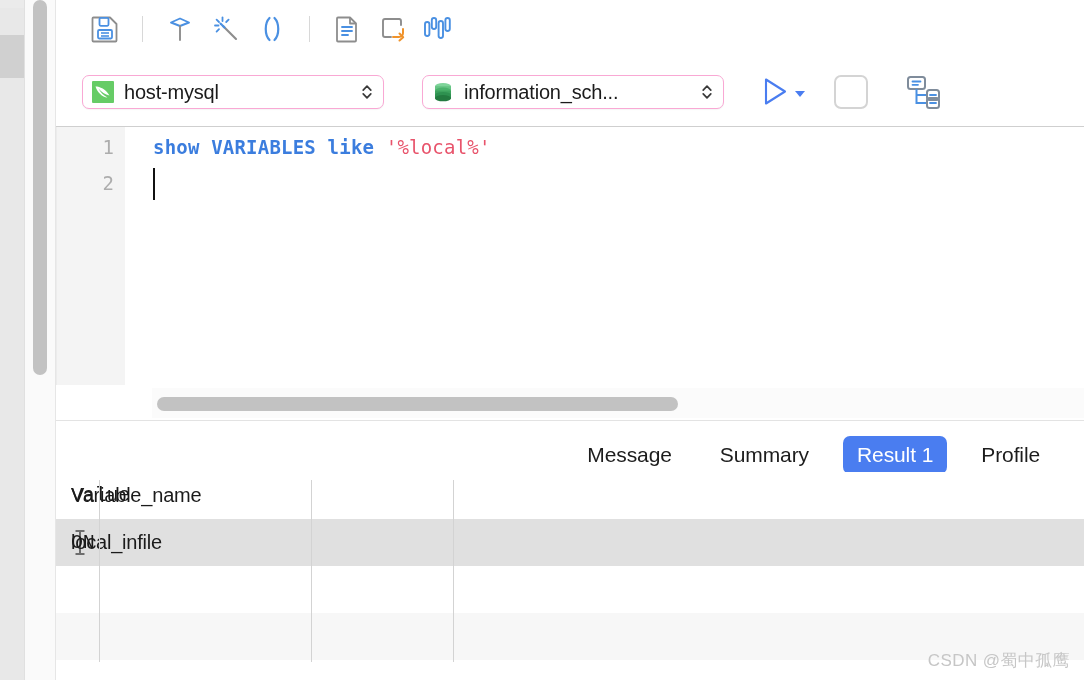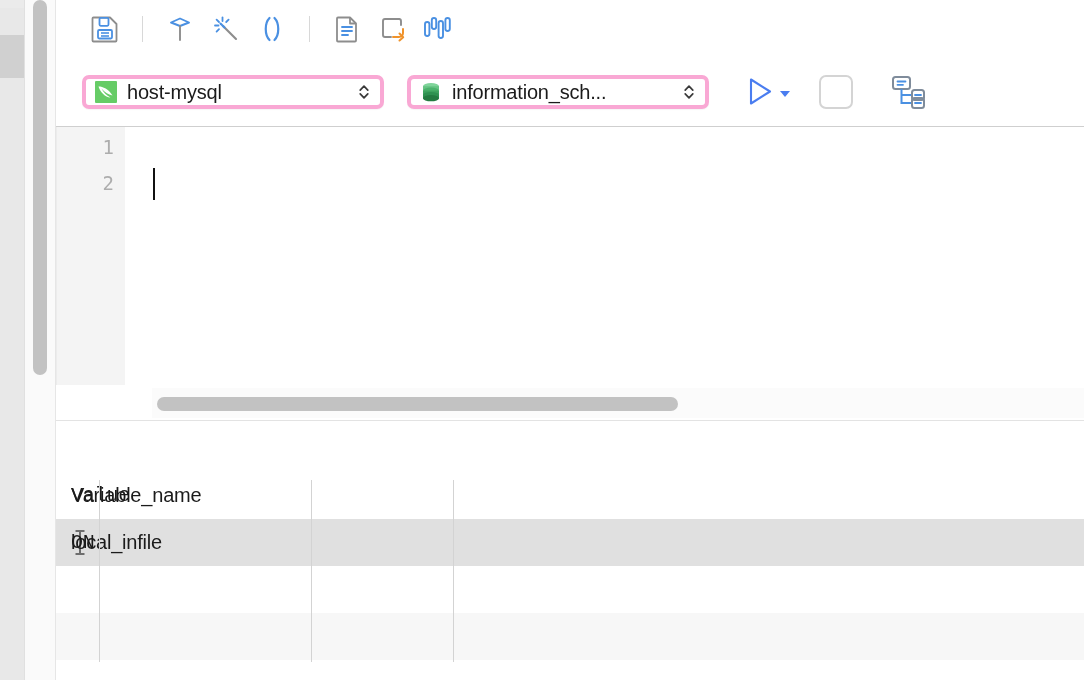--- a/index.html
+++ b/index.html
@@ -98,31 +98,31 @@
     left: 0; top: 58px;
     width: 1028px; height: 68px;
     background: #ffffff;
     display: flex;
     align-items: center;
     padding-left: 26px;
     box-sizing: border-box;
   }
   .combo {
     height: 34px;
-    border: 4px solid #f9a8d4;
+    border: 1px solid #f9a8d4;
     border-radius: 7px;
     background: #ffffff;
     display: flex;
     align-items: center;
     padding: 0 8px 0 9px;
     box-sizing: border-box;
     box-shadow: 0 1px 1px rgba(0,0,0,0.04);
   }
   .combo-conn { width: 302px; }
-  .combo-db   { width: 302px; margin-left: 23px; }
+  .combo-db   { width: 302px; margin-left: 38px; }
   .combo-icon { width: 22px; height: 22px; flex: 0 0 auto; margin-right: 10px; }
   .combo-label {
     font-size: 20px;
     color: #1b1b1b;
     flex: 1 1 auto;
     white-space: nowrap;
     overflow: hidden;
     letter-spacing: -0.2px;
   }
   .combo-arrows {
@@ -487,30 +487,38 @@
     </div>
 
     <div class="toolbar-divider"></div>
 
     <div class="editor">
       <div class="gutter">
         <span class="gutter-num" style="top:2px;">1</span>
         <span class="gutter-num" style="top:38px;">2</span>
       </div>
       <div class="code-area">
+        <div class="code-line" style="top:2px;"><span class="tok-kw">show</span><span> </span><span class="tok-kw">VARIABLES</span><span> </span><span class="tok-kw">like</span><span> </span><span class="tok-str">'%local%'</span></div>
         <div class="caret" style="top:41px;"></div>
       </div>
     </div>
     <div class="editor-left-edge"></div>
 
     <div class="hscroll-zone"></div>
     <div class="hscroll-groove"></div>
     <div class="hscroll-thumb"></div>
     <div class="editor-bottom-divider"></div>
 
+    <div class="tabbar">
+      <div class="tab">Message</div>
+      <div class="tab">Summary</div>
+      <div class="tab active">Result 1</div>
+      <div class="tab">Profile</div>
+      <div class="tab clipped">S</div>
+    </div>
     <div class="tabbar-divider"></div>
 
     <div class="grid">
 
       <div class="grid-row header" style="top:0px;">
         <div class="cell c-gutter"></div>
         <div class="cell c-name">Variable_name</div>
         <div class="cell c-value">Value</div>
         <div class="cell c-rest"></div>
       </div>
@@ -547,15 +555,16 @@
         <div class="cell c-name"></div>
         <div class="cell c-value"></div>
         <div class="cell c-rest"></div>
       </div>
 
       <div class="vline" style="left:43px;  top:8px;  height:182px;"></div>
       <div class="vline" style="left:255px; top:8px;  height:182px;"></div>
       <div class="vline" style="left:397px; top:8px;  height:182px;"></div>
     </div>
 
+    <div class="watermark">CSDN @蜀中孤鹰</div>
 
   </div>
 </div>
 
 </body></html>

